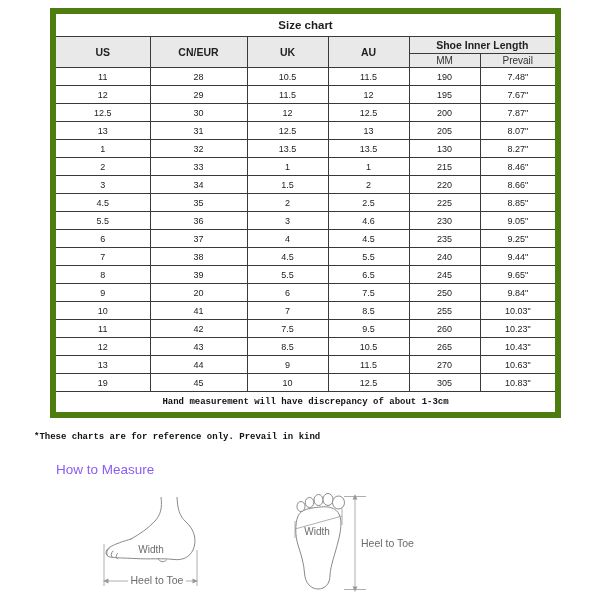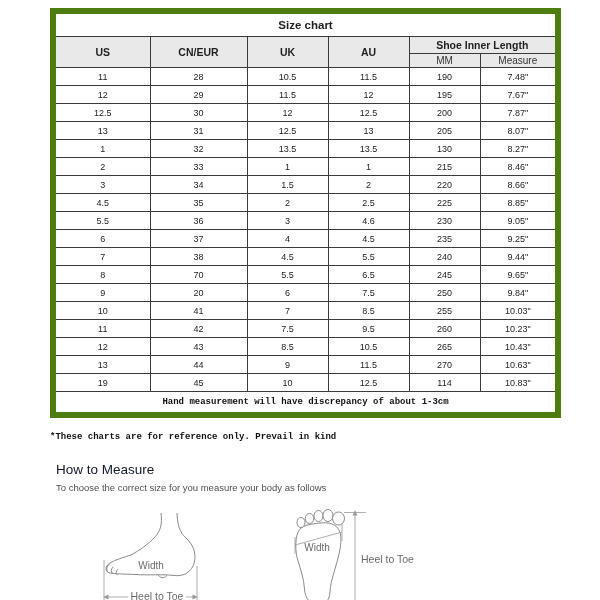--- a/index.html
+++ b/index.html
@@ -23,27 +23,27 @@
   .head-row th{background:#e9e9e9;font-size:10.5px;font-weight:bold;height:16px;}
   .subhead-row th{background:#e9e9e9;font-size:10px;font-weight:normal;color:#333;height:13px;}
   tbody.size-body td{height:17px;font-size:9px;color:#222;}
   .footnote-cell{
     height:20px;font-family:"Liberation Mono","DejaVu Sans Mono",monospace;
     font-weight:bold;font-size:9px;color:#111;letter-spacing:0;
   }
 
   
   .ref-note{
-    margin:14px 0 0 50px;
+    margin:14px 0 0 34px;
     font-family:"Liberation Mono","DejaVu Sans Mono",monospace;
     font-weight:bold;font-size:9px;color:#111;
   }
 
   
-  .how-heading{margin:20px 0 0 56px;font-size:13.5px;color:#0f172a;}
+  .how-heading{margin:20px 0 0 56px;font-size:13.5px;color:#8b5cf6;}
   .how-sub{margin:5px 0 0 56px;font-size:9.5px;color:#4f4f4f;}
   .diagrams{margin:16px 0 0 102px;display:flex;align-items:flex-end;gap:72px;}
 
   svg .stroke{stroke:#8a8a8a;stroke-width:2;fill:none;stroke-linecap:round;}
   svg .strokefill{stroke:#8a8a8a;stroke-width:2;fill:#ffffff;}
   svg .measure{stroke:#9a9a9a;stroke-width:1.6;fill:none;}
   svg .arrow{fill:#9a9a9a;stroke:none;}
   svg text{font-family:"Liberation Sans","DejaVu Sans",sans-serif;fill:#6b6b6b;}
 </style>
 </head>
@@ -66,21 +66,21 @@
       </tr>
       <tr class="head-row">
         <th rowspan="2">US</th>
         <th rowspan="2">CN/EUR</th>
         <th rowspan="2">UK</th>
         <th rowspan="2">AU</th>
         <th colspan="2">Shoe Inner Length</th>
       </tr>
       <tr class="subhead-row">
         <th>MM</th>
-        <th>Measure</th>
+        <th>Prevail</th>
       </tr>
     </thead>
     <tbody class="size-body">
         <tr>
           <td>11</td>
           <td>28</td>
           <td>10.5</td>
           <td>11.5</td>
           <td>190</td>
           <td>7.48"</td>
@@ -160,21 +160,21 @@
         <tr>
           <td>7</td>
           <td>38</td>
           <td>4.5</td>
           <td>5.5</td>
           <td>240</td>
           <td>9.44"</td>
         </tr>
         <tr>
           <td>8</td>
-          <td>70</td>
+          <td>39</td>
           <td>5.5</td>
           <td>6.5</td>
           <td>245</td>
           <td>9.65"</td>
         </tr>
         <tr>
           <td>9</td>
           <td>20</td>
           <td>6</td>
           <td>7.5</td>
@@ -211,36 +211,35 @@
           <td>9</td>
           <td>11.5</td>
           <td>270</td>
           <td>10.63"</td>
         </tr>
         <tr>
           <td>19</td>
           <td>45</td>
           <td>10</td>
           <td>12.5</td>
-          <td>114</td>
+          <td>305</td>
           <td>10.83"</td>
         </tr>
       </tbody>
     <tfoot>
       <tr>
         <td colspan="6" class="footnote-cell">Hand measurement will have discrepancy of about 1-3cm</td>
       </tr>
     </tfoot>
   </table>
 
   <p class="ref-note">*These charts are for reference only. Prevail in kind</p>
 
   <div>
     <div class="how-heading">How to Measure</div>
-    <div class="how-sub">To choose the correct size for you measure your body as follows</div>
 
     <div class="diagrams">
 
       <svg viewBox="0 0 232 192" width="116" height="96">
         <line class="measure" x1="4" y1="94" x2="4" y2="178"></line>
         <line class="measure" x1="190" y1="106" x2="190" y2="178"></line>
         <line class="measure" x1="12" y1="168" x2="52" y2="168"></line>
         <line class="measure" x1="168" y1="168" x2="182" y2="168"></line>
         <polygon class="arrow" points="2,168 13,163 13,173"></polygon>
         <polygon class="arrow" points="192,168 181,163 181,173"></polygon>

